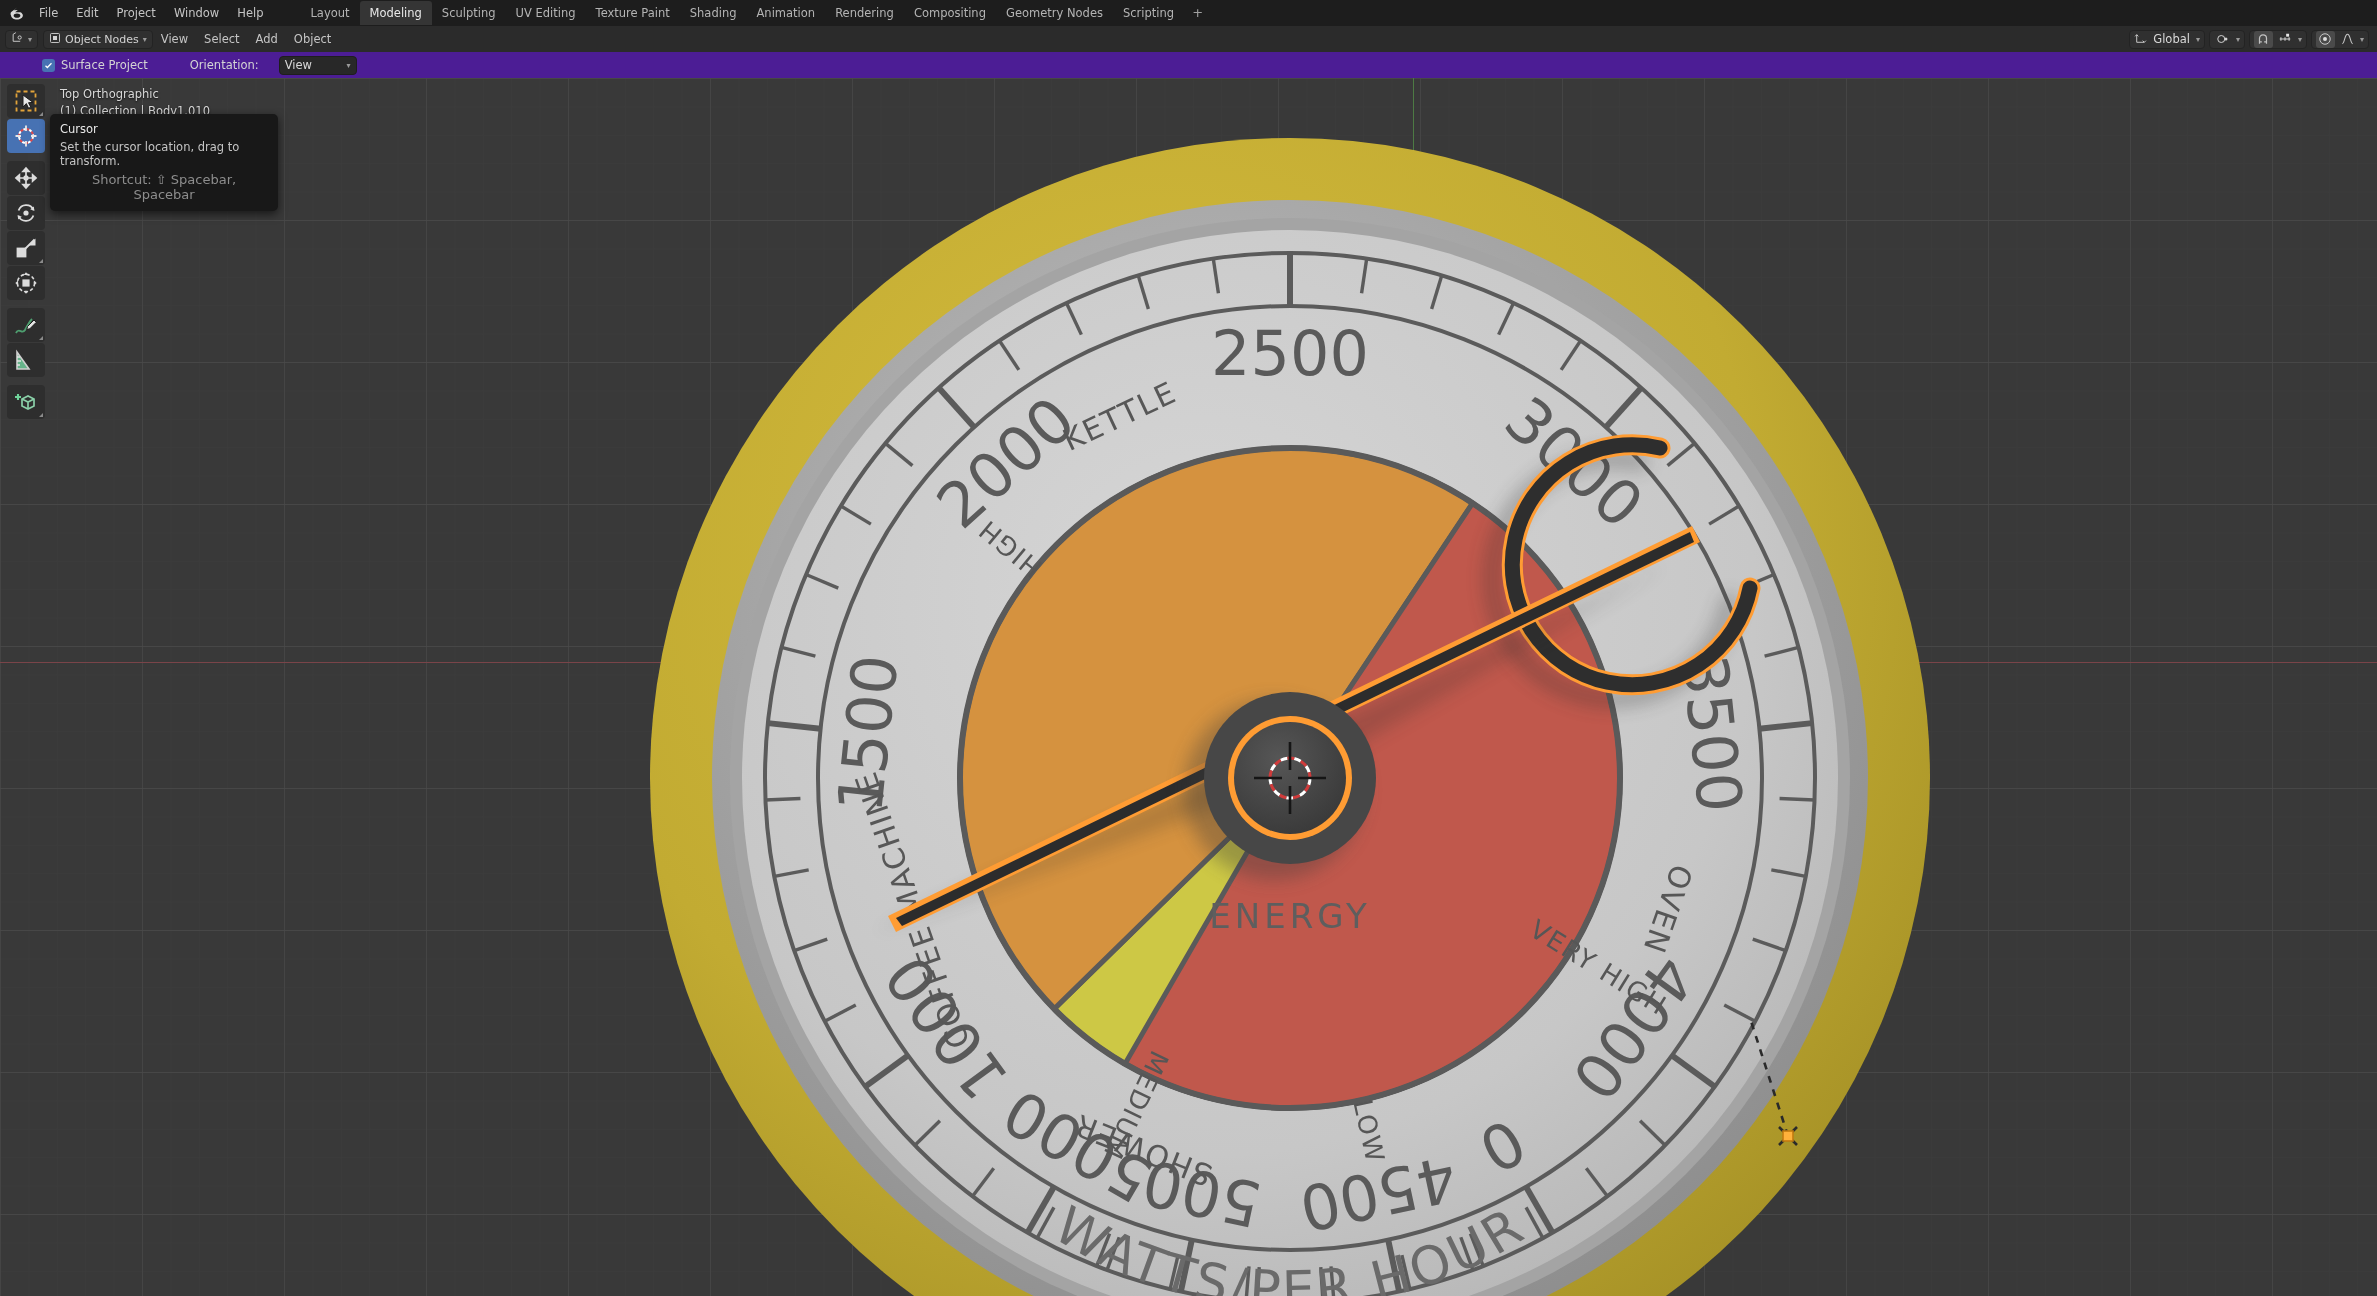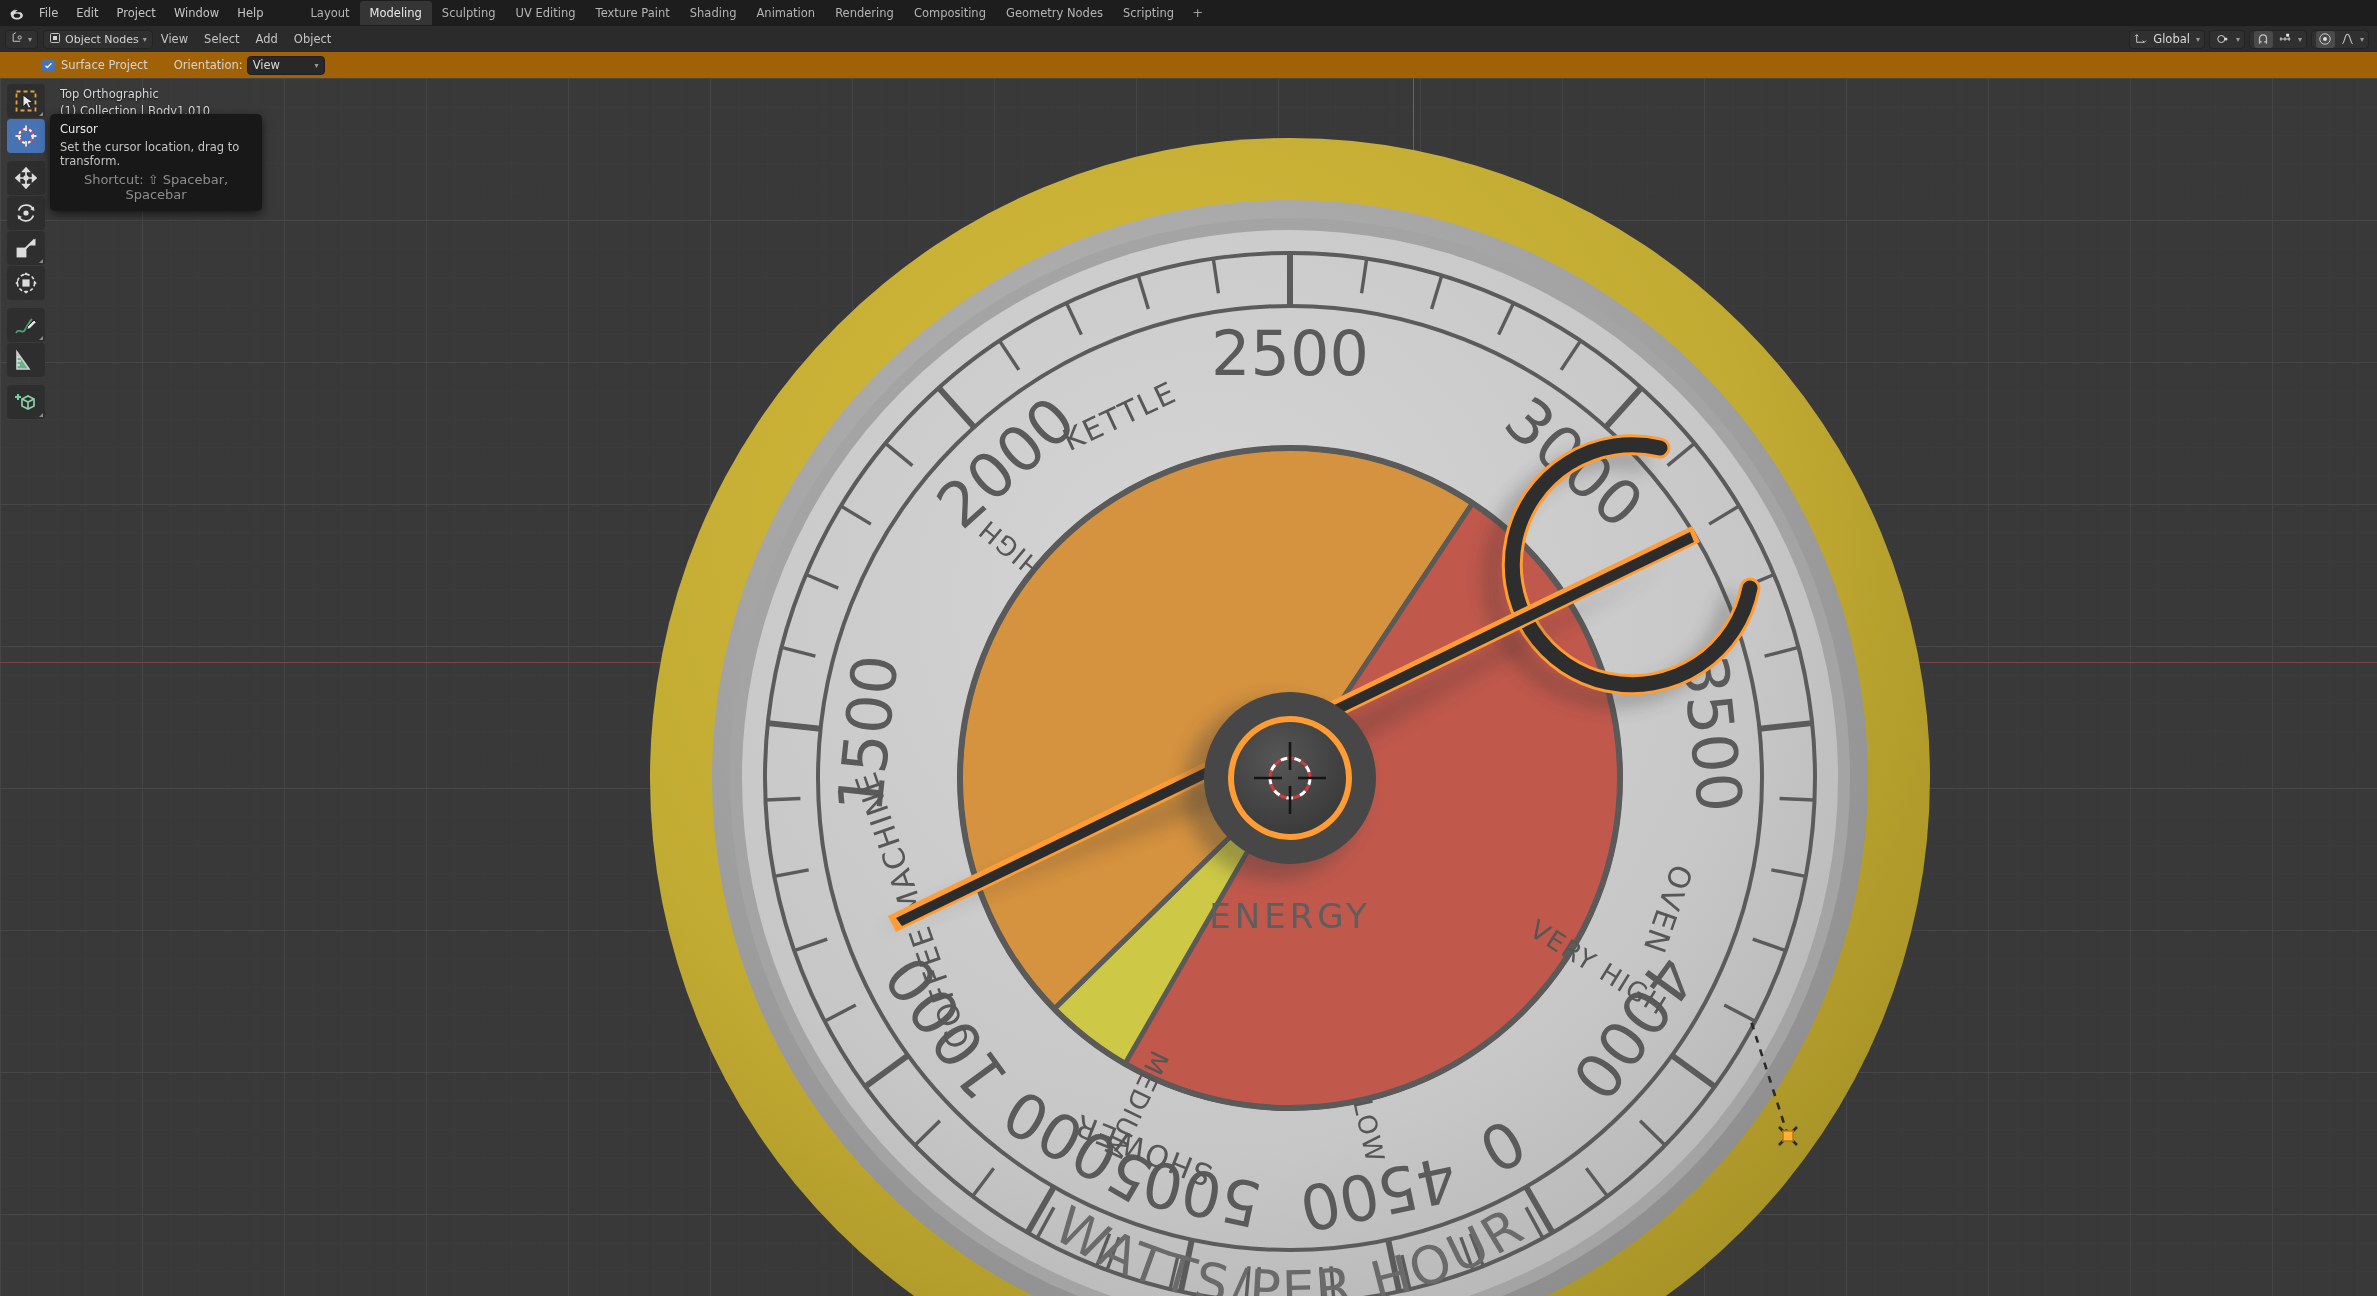--- a/index.html
+++ b/index.html
@@ -33,21 +33,21 @@
   .hdr-right { position:absolute; right:0; top:26px; height:26px;
     display:flex; align-items:center; gap:4px; padding-right:8px; }
   .grp { background:#303030; border:1px solid #232323; border-radius:4px;
     height:19px; display:flex; align-items:center; padding:0 4px; gap:3px; }
   .icobtn { width:19px; height:17px; display:flex; align-items:center;
     justify-content:center; border-radius:3px; }
   .icobtn.on2 { background:#4a4a4a; }
 
   
   .toolsettings { position:absolute; left:0; top:52px; width:2377px; height:26px;
-    background:#a16207; display:flex; align-items:center; padding-left:42px; gap:4px; }
+    background:#4c1d95; display:flex; align-items:center; padding-left:42px; gap:20px; }
   .cbx { width:13px; height:13px; border-radius:3px; background:#4772b3;
     display:flex; align-items:center; justify-content:center; }
   .cbx svg { width:9px; height:9px; }
   .ts-label { color:#d4d4d4; font-size:11.5px; }
   .ts-dd { background:#282828; border:1px solid #1e1e1e; border-radius:4px;
     height:19px; min-width:78px; display:flex; align-items:center;
     justify-content:space-between; padding:0 5px; color:#d8d8d8; font-size:11.5px; }
 
   
   .viewport { position:absolute; left:0; top:78px; width:2377px; height:1218px;
@@ -67,21 +67,21 @@
     display:flex; flex-direction:column; gap:2px; }
   .tgroup { display:flex; flex-direction:column; gap:1px; margin-bottom:6px; }
   .tool { width:38px; height:34px; background:#2e2e2e; border-radius:4px;
     display:flex; align-items:center; justify-content:center; position:relative; }
   .tool.active { background:#4772b3; }
   .tool svg { width:24px; height:24px; }
   .corner { position:absolute; right:2px; bottom:2px; width:0; height:0;
     border-left:4px solid transparent; border-bottom:4px solid #8a8a8a; }
 
   
-  .tooltip { position:absolute; left:50px; top:36px; width:212px;
+  .tooltip { position:absolute; left:50px; top:36px; width:228px;
     background:#181818; border-radius:5px; padding:8px 10px 9px 10px;
     box-shadow:0 3px 10px rgba(0,0,0,.6); }
   .tt-title { color:#e8e8e8; font-size:11.5px; margin-bottom:4px; }
   .tt-desc { color:#c4c4c4; font-size:11.5px; margin-bottom:4px; }
   .tt-short { color:#8d8d8d; font-size:13px;text-align:center; }
 
   
   .gauge-wrap { position:absolute; left:630px; top:40px; width:1320px; height:1320px; }
   .gauge-wrap svg { width:100%; height:100%; display:block; }
 </style>

